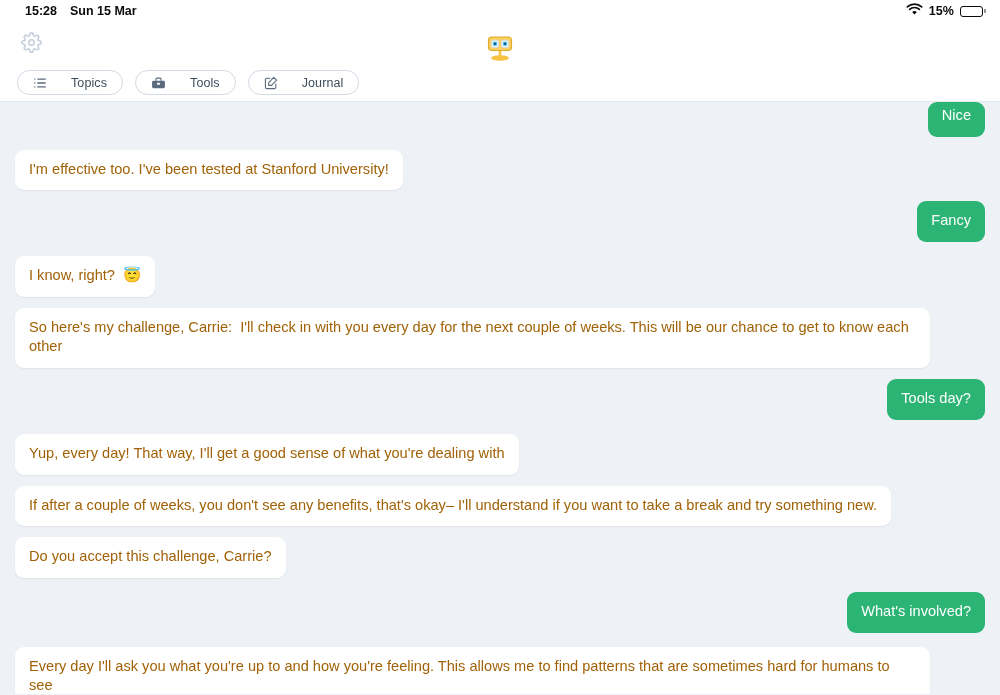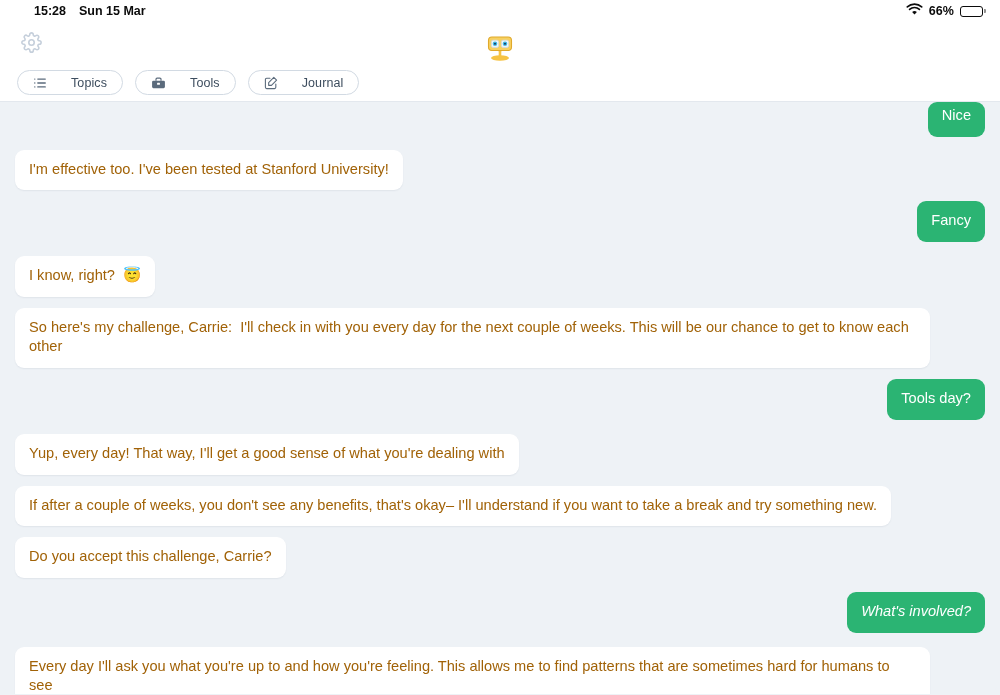--- a/index.html
+++ b/index.html
@@ -7,21 +7,21 @@
     width:1000px; height:695px;
     font-family:"Liberation Sans", sans-serif;
     background:#eef2f6;
     overflow:hidden;
   }
 
   
   .status-bar {
     height:22px; background:#ffffff;
     display:flex; align-items:center;
-    padding:0 14px 0 34px;
+    padding:0 14px 0 25px;
     font-size:12.5px; font-weight:bold; color:#0b0b0b;
   }
   .status-left { display:flex; align-items:center; gap:13px; }
   .status-right { margin-left:auto; display:flex; align-items:center; gap:6px; }
   .wifi-icon { display:block; }
   .battery-pct { font-size:12.5px; font-weight:bold; letter-spacing:0.1px; }
   .battery-icon { display:flex; align-items:center; }
   .batt-body {
     width:23px; height:11px; border:1.3px solid #0b0b0b;
     border-radius:3px; padding:1.3px;
@@ -107,21 +107,21 @@
     <span>Sun 15 Mar</span>
   </div>
   <div class="status-right">
     <span class="wifi-icon">
       <svg width="17" height="13" viewBox="0 0 17 13">
         <path d="M8.5 11.6 L6.1 8.9 a3.7 3.7 0 0 1 4.8 0 Z" fill="#0b0b0b"></path>
         <path d="M3.6 6.4 a7.3 7.3 0 0 1 9.8 0" stroke="#0b0b0b" stroke-width="1.7" fill="none" stroke-linecap="round"></path>
         <path d="M1.3 3.9 a10.9 10.9 0 0 1 14.4 0" stroke="#0b0b0b" stroke-width="1.7" fill="none" stroke-linecap="round"></path>
       </svg>
     </span>
-    <span class="battery-pct">66%</span>
+    <span class="battery-pct">15%</span>
     <span class="battery-icon">
       <span class="batt-body"><span class="batt-fill"></span></span>
       <span class="batt-cap"></span>
     </span>
   </div>
 </div>
 
 <div class="app-header">
   <div class="gear-btn">
     <span>
@@ -217,21 +217,21 @@
   </div>
 
   <div class="row bot">
     <div class="bubble bot">If after a couple of weeks, you don't see any benefits, that's okay– I'll understand if you want to take a break and try something new.</div>
   </div>
 
   <div class="row bot" style="margin-bottom:14px;">
     <div class="bubble bot">Do you accept this challenge, Carrie?</div>
   </div>
 
-  <div class="row user" style="margin-bottom:14px;font-style:italic;">
+  <div class="row user" style="margin-bottom:14px;">
     <div class="bubble user">What's involved?</div>
   </div>
 
   <div class="row bot" style="margin-bottom:14px;">
     <div class="bubble bot">Every day I'll ask you what you're up to and how you're feeling. This allows me to find patterns that are sometimes hard for humans to see</div>
   </div>
 
 </div>
 
 <div class="home-area">

